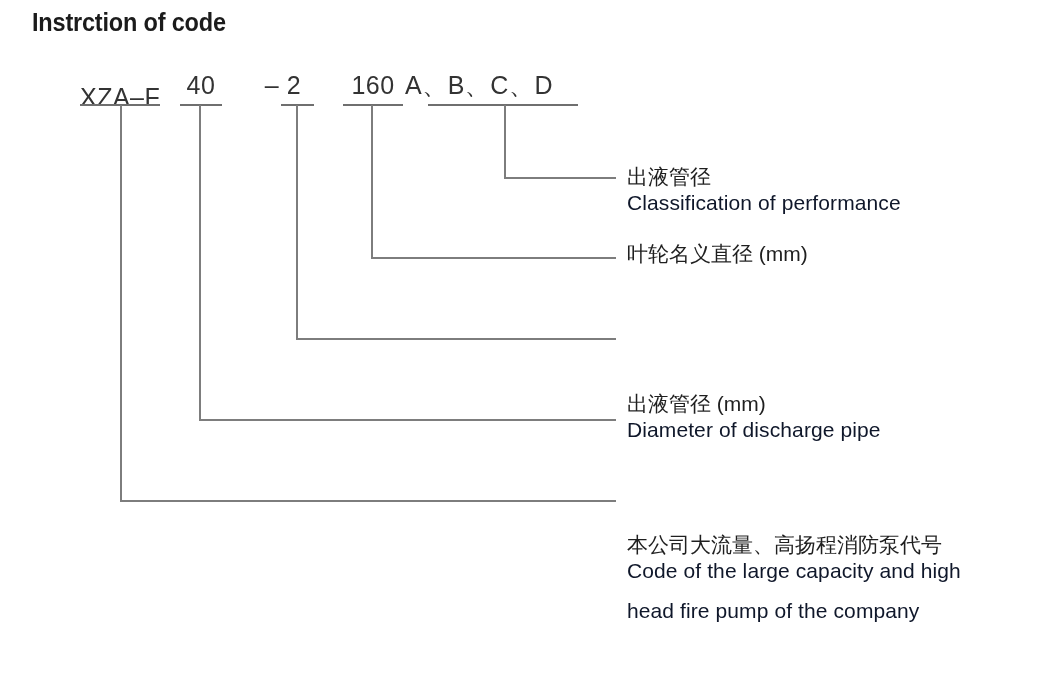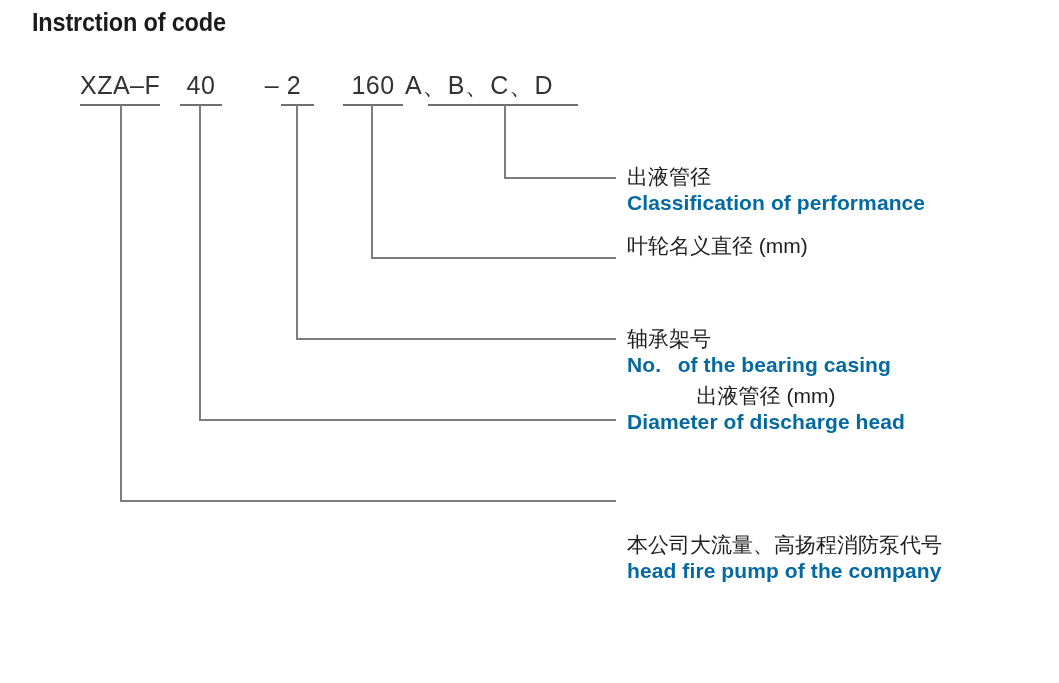--- a/index.html
+++ b/index.html
@@ -64,23 +64,22 @@
   }
   .label-cn {
     font-size: 21px;
     line-height: 26px;
     color: #1f1f1f;
     font-family: "Liberation Sans", "DejaVu Sans", sans-serif;
   }
   .label-en {
     font-size: 21px;
     line-height: 26px;
-    color: #0369a1;
+    color: #0f172a;
     letter-spacing: 0.1px;
-    font-weight: bold;
   }
   .label-en + .label-en {
     margin-top: 14px;
   }
 
   
   #leaders {
     position: absolute;
     left: 0;
     top: 0;
@@ -99,21 +98,21 @@
   }
 </style>
 </head>
 <body>
 
 <div id="diagram-root">
 
   <div class="page-title">Instrction of code</div>
 
   <div class="code-row">
-    <div class="code-seg" style="left:80px; width:80px;">XZA–F</div>
+    <div class="code-seg" style="left:80px; width:80px;margin-top:12px;">XZA–F</div>
     <div class="code-seg" style="left:180px; width:42px;">40</div>
     <div class="code-seg" style="left:252px; width:62px;">– 2</div>
     <div class="code-seg" style="left:343px; width:60px;">160</div>
     <div class="code-seg" style="left:404px; width:150px;">A、B、C、D</div>
   </div>
 
   <svg id="leaders" viewBox="0 0 1059 683">
 
     <line class="rule" x1="80" y1="105" x2="160" y2="105"></line>
     <line class="rule" x1="180" y1="105" x2="222" y2="105"></line>
@@ -135,32 +134,29 @@
 
     <line x1="121" y1="105" x2="121" y2="501"></line>
     <line x1="120" y1="501" x2="616" y2="501"></line>
   </svg>
 
   <div class="label-block" style="top:164px;">
     <div class="label-cn">出液管径</div>
     <div class="label-en">Classification of performance</div>
   </div>
 
-  <div class="label-block" style="top:233px;">
+  <div class="label-block" style="top:241px;">
     <div class="label-cn">叶轮名义直径 (mm)</div>
   </div>
 
-  <div class="label-block" style="top:326px;">
-    <div class="label-cn">轴承架号</div>
-    <div class="label-en">No.  of the bearing casing</div>
-  </div>
 
-  <div class="label-block" style="top:383px;text-align:center;">
+  <div class="label-block" style="top:391px;">
     <div class="label-cn">出液管径 (mm)</div>
-    <div class="label-en">Diameter of discharge head</div>
+    <div class="label-en">Diameter of discharge pipe</div>
   </div>
 
   <div class="label-block" style="top:488px;margin-top:44px;">
     <div class="label-cn">本公司大流量、高扬程消防泵代号</div>
+    <div class="label-en">Code of the large capacity and high</div>
     <div class="label-en">head fire pump of the company</div>
   </div>
 
 </div>
 
 </body></html>

